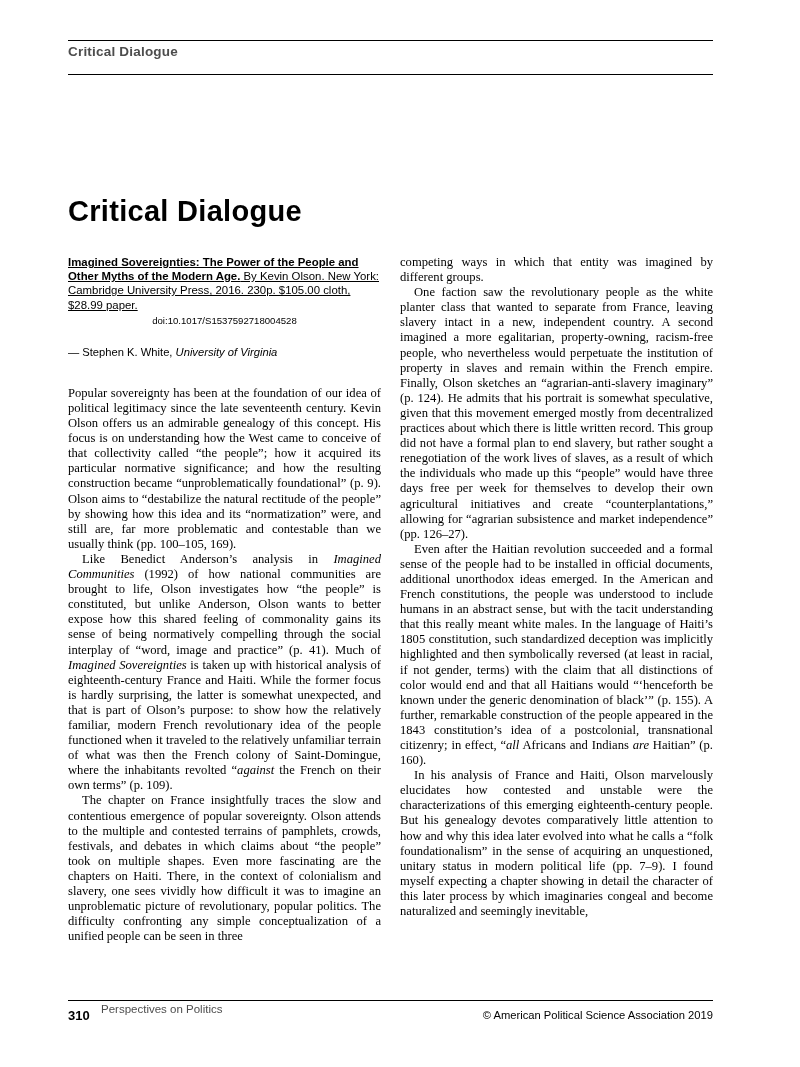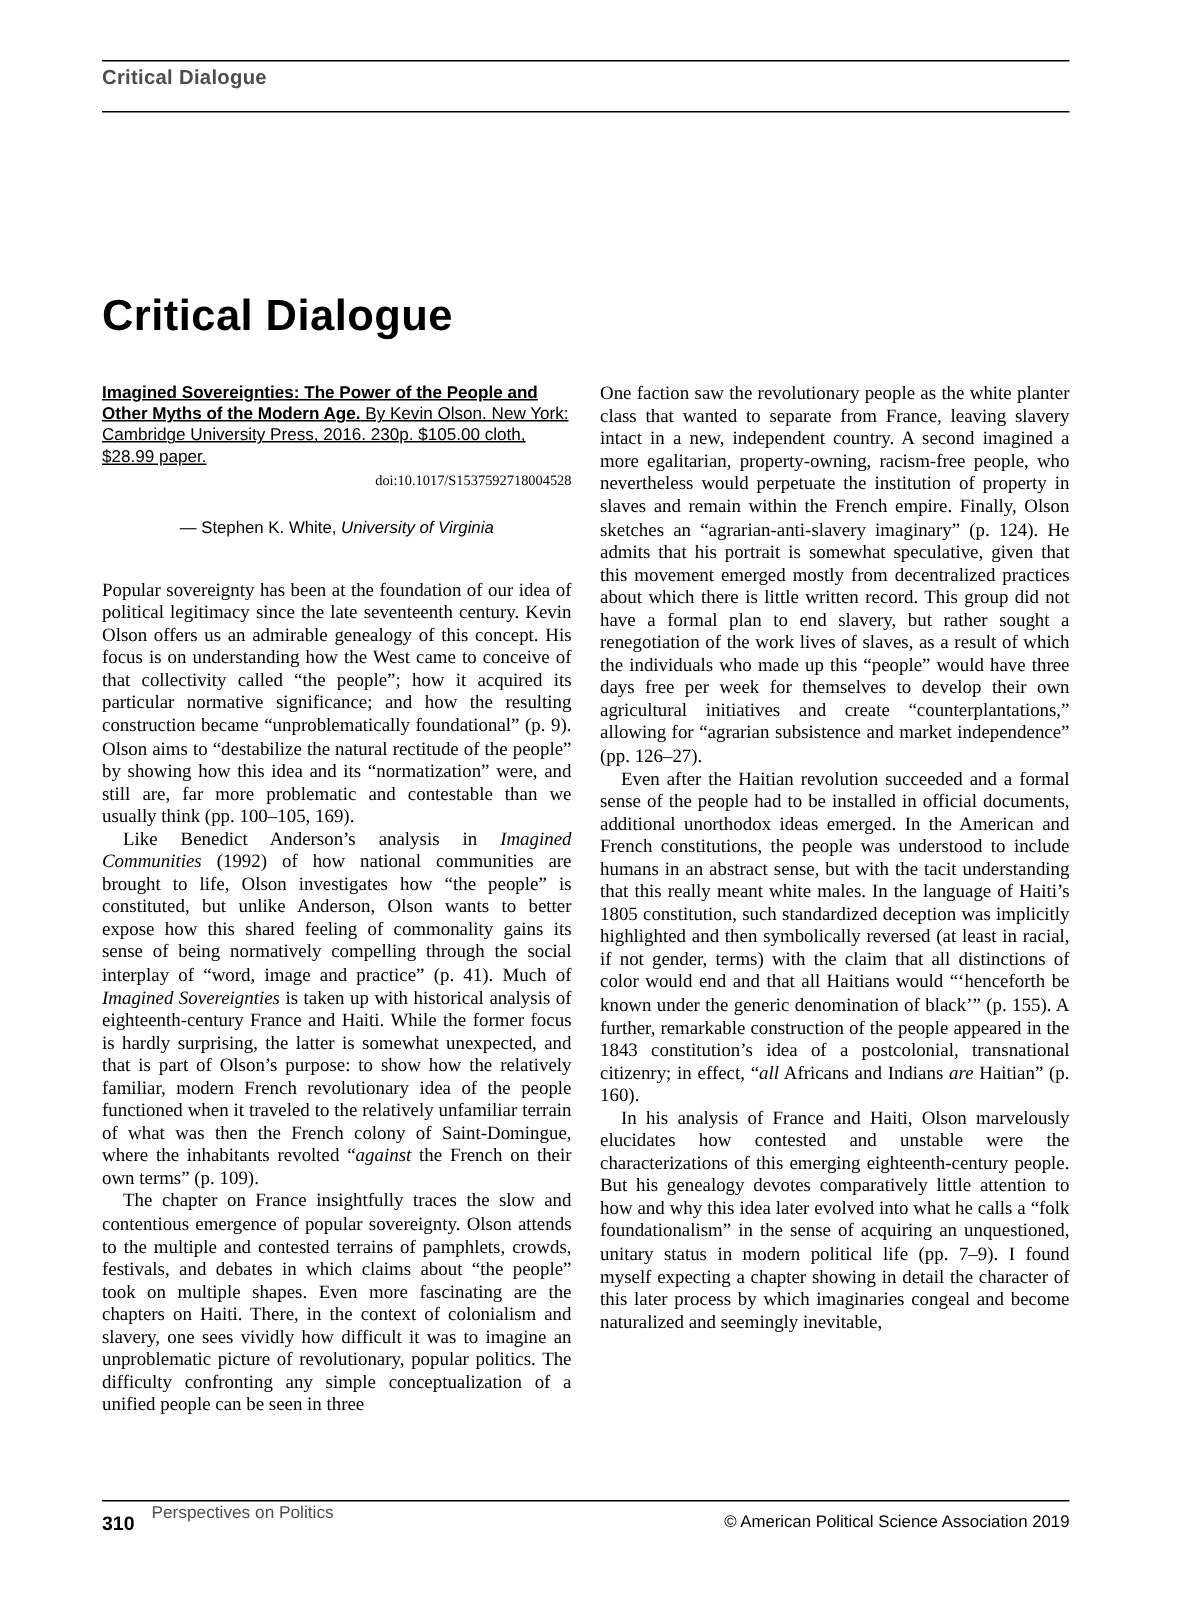--- a/index.html
+++ b/index.html
@@ -84,30 +84,30 @@
     margin: 0 0 0 0;
     text-decoration: underline;
   }
   .book-head .title {
     font-weight: bold;
   }
   .book-head .meta {
     font-weight: normal;
   }
   .doi {
-    font-family: Liberation Serif, serif;
+    font-family: Liberation Sans, sans-serif;
     font-size: 9.6px;
     line-height: 13px;
     margin-top: 2px;
-    text-align: right;
+    text-align: center;
   }
   .reviewer {
     font-family: "Liberation Sans", sans-serif;
     font-size: 11.2px;
-    text-align: center;
+    text-align: left;
     margin-top: 18px;
   }
   .reviewer .inst {
     font-style: italic;
   }
   p.body {
     margin: 0;
     text-indent: 0;
   }
   p.body + p.body {
@@ -176,20 +176,21 @@
     <div class="reviewer">
       <span>— Stephen K. White, </span><span class="inst">University of Virginia</span>
     </div>
 
     <p class="body first-para">Popular sovereignty has been at the foundation of our idea of political legitimacy since the late seventeenth century. Kevin Olson offers us an admirable genealogy of this concept. His focus is on understanding how the West came to conceive of that collectivity called “the people”; how it acquired its particular normative significance; and how the resulting construction became “unproblematically foundational” (p. 9). Olson aims to “destabilize the natural rectitude of the people” by showing how this idea and its “normatization” were, and still are, far more problematic and contestable than we usually think (pp. 100–105, 169).</p>
     <p class="body">Like Benedict Anderson’s analysis in <i>Imagined Communities</i> (1992) of how national communities are brought to life, Olson investigates how “the people” is constituted, but unlike Anderson, Olson wants to better expose how this shared feeling of commonality gains its sense of being normatively compelling through the social interplay of “word, image and practice” (p. 41). Much of <i>Imagined Sovereignties</i> is taken up with historical analysis of eighteenth-century France and Haiti. While the former focus is hardly surprising, the latter is somewhat unexpected, and that is part of Olson’s purpose: to show how the relatively familiar, modern French revolutionary idea of the people functioned when it traveled to the relatively unfamiliar terrain of what was then the French colony of Saint-Domingue, where the inhabitants revolted “<i>against</i> the French on their own terms” (p. 109).</p>
     <p class="body">The chapter on France insightfully traces the slow and contentious emergence of popular sovereignty. Olson attends to the multiple and contested terrains of pamphlets, crowds, festivals, and debates in which claims about “the people” took on multiple shapes. Even more fascinating are the chapters on Haiti. There, in the context of colonialism and slavery, one sees vividly how difficult it was to imagine an unproblematic picture of revolutionary, popular politics. The difficulty confronting any simple conceptualization of a unified people can be seen in three</p>
   </div>
 
   <div class="col col-right">
+    <p class="body">competing ways in which that entity was imagined by different groups.</p>
     <p class="body">One faction saw the revolutionary people as the white planter class that wanted to separate from France, leaving slavery intact in a new, independent country. A second imagined a more egalitarian, property-owning, racism-free people, who nevertheless would perpetuate the institution of property in slaves and remain within the French empire. Finally, Olson sketches an “agrarian-anti-slavery imaginary” (p. 124). He admits that his portrait is somewhat speculative, given that this movement emerged mostly from decentralized practices about which there is little written record. This group did not have a formal plan to end slavery, but rather sought a renegotiation of the work lives of slaves, as a result of which the individuals who made up this “people” would have three days free per week for themselves to develop their own agricultural initiatives and create “counterplantations,” allowing for “agrarian subsistence and market independence” (pp. 126–27).</p>
     <p class="body">Even after the Haitian revolution succeeded and a formal sense of the people had to be installed in official documents, additional unorthodox ideas emerged. In the American and French constitutions, the people was understood to include humans in an abstract sense, but with the tacit understanding that this really meant white males. In the language of Haiti’s 1805 constitution, such standardized deception was implicitly highlighted and then symbolically reversed (at least in racial, if not gender, terms) with the claim that all distinctions of color would end and that all Haitians would “‘henceforth be known under the generic denomination of black’” (p. 155). A further, remarkable construction of the people appeared in the 1843 constitution’s idea of a postcolonial, transnational citizenry; in effect, “<i>all</i> Africans and Indians <i>are</i> Haitian” (p. 160).</p>
     <p class="body">In his analysis of France and Haiti, Olson marvelously elucidates how contested and unstable were the characterizations of this emerging eighteenth-century people. But his genealogy devotes comparatively little attention to how and why this idea later evolved into what he calls a “folk foundationalism” in the sense of acquiring an unquestioned, unitary status in modern political life (pp. 7–9). I found myself expecting a chapter showing in detail the character of this later process by which imaginaries congeal and become naturalized and seemingly inevitable,</p>
   </div>
 
   <div class="footer-rule"></div>
   <div class="folio">310</div>
   <div class="journal">Perspectives on Politics</div>
   <div class="copyright">© American Political Science Association 2019</div>
 

